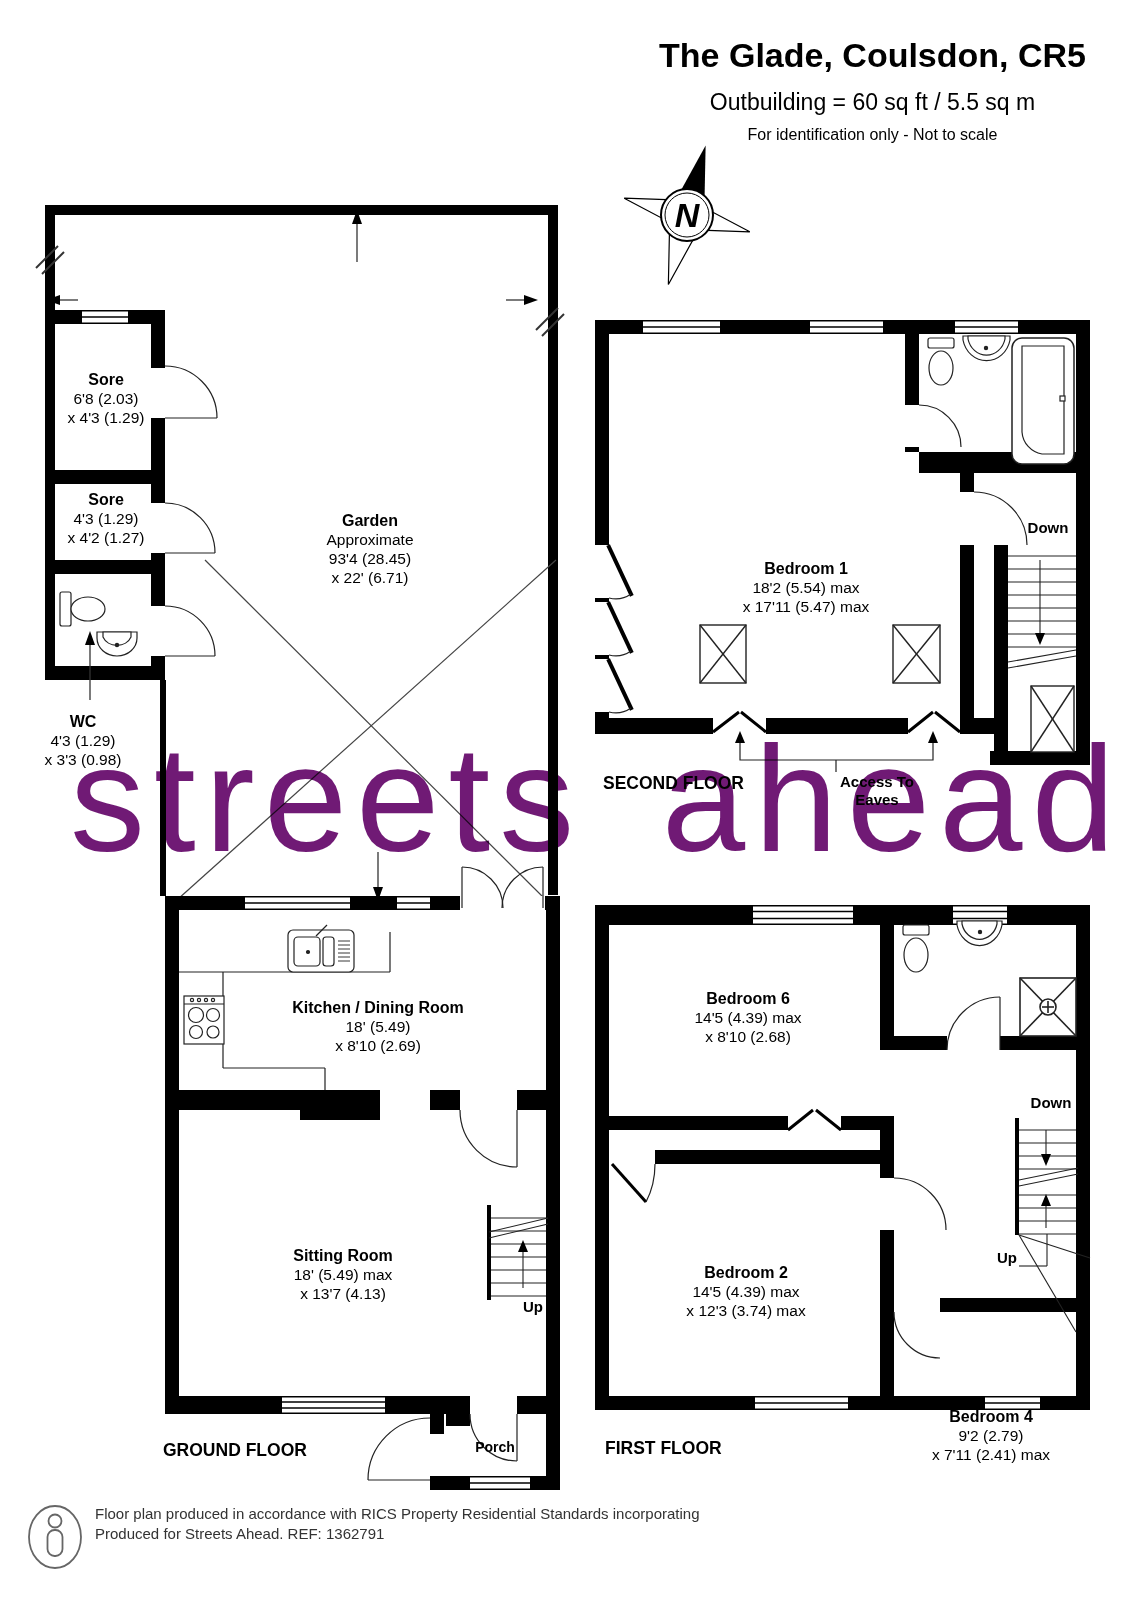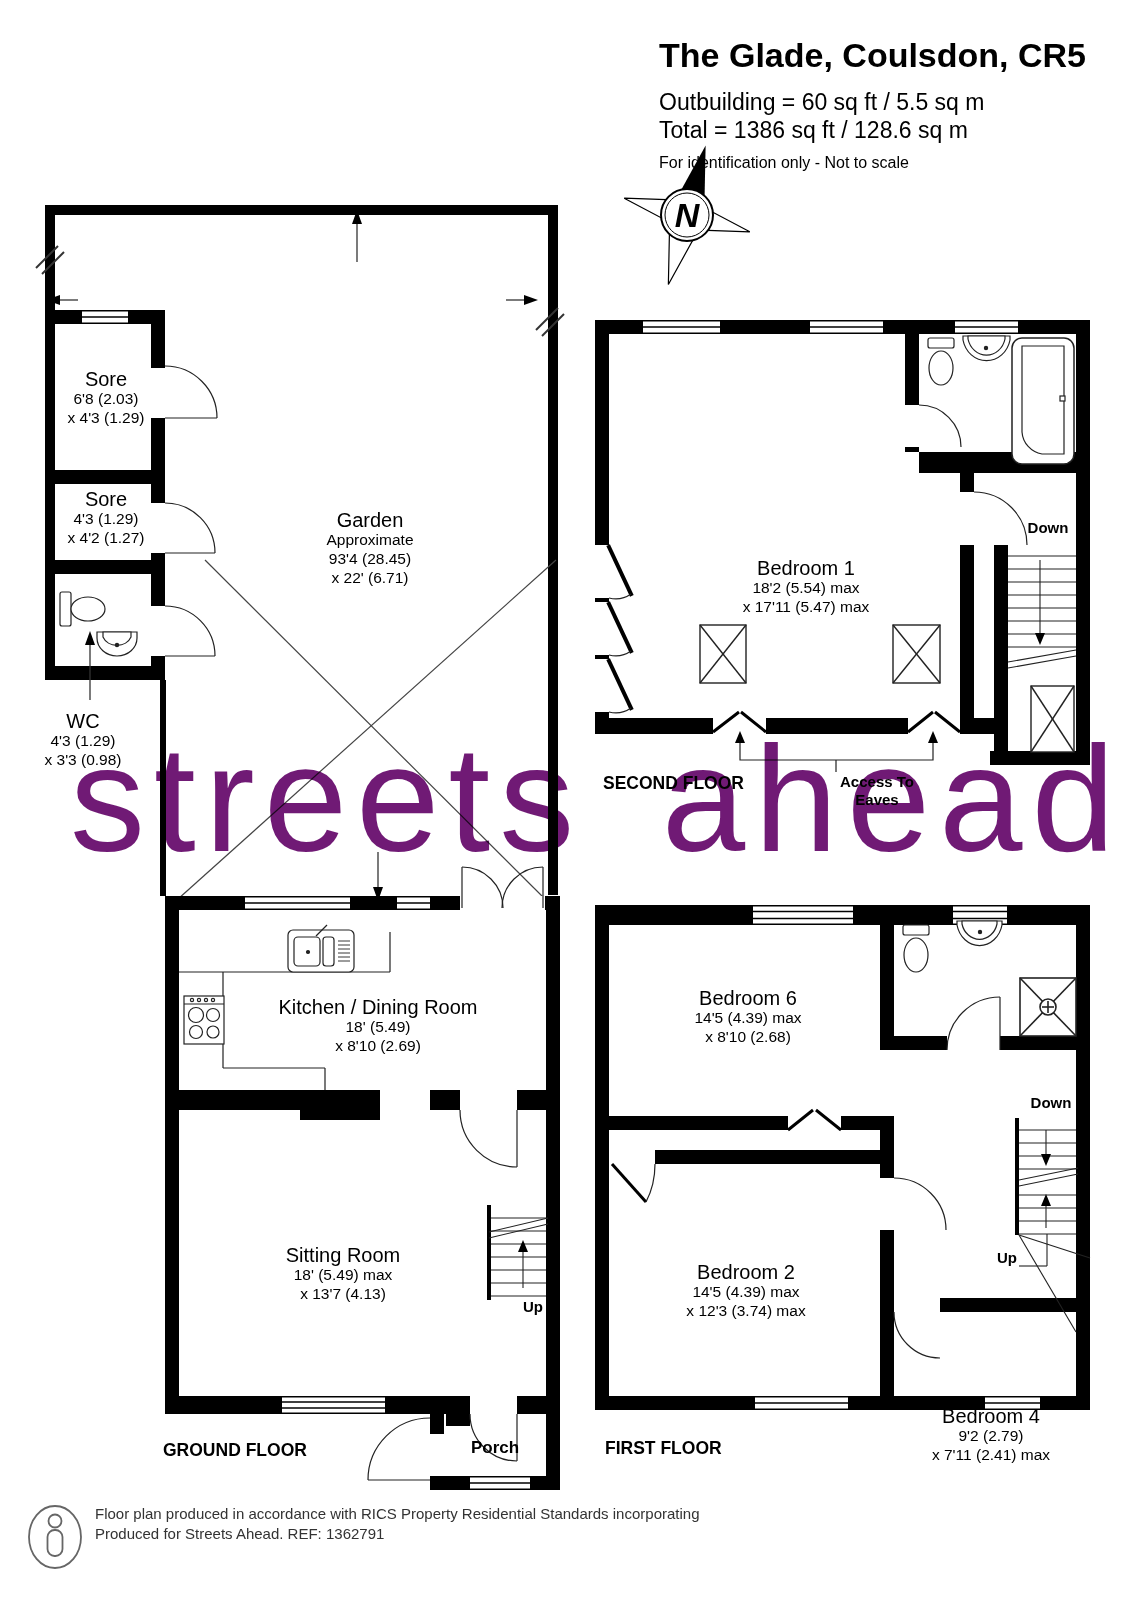--- a/index.html
+++ b/index.html
@@ -1,25 +1,25 @@
 <!DOCTYPE html>
 <html><head>
 <meta charset="utf-8">
 <style>
   html,body{margin:0;padding:0;background:#fff;}
   #page{position:relative;width:1131px;height:1599px;background:#fff;overflow:hidden;
         font-family:"Liberation Sans",sans-serif;color:#000;}
   svg{position:absolute;left:0;top:0;}
   .lbl{position:absolute;text-align:center;transform:translateX(-50%);
        font-size:15.5px;line-height:19px;white-space:nowrap;}
-  .lbl .nm{font-weight:normal;font-size:20px;display:block;}
+  .lbl .nm{font-weight:bold;font-size:16px;display:block;}
   .lbl .dim{display:block;}
   .floor-title{position:absolute;font-weight:bold;font-size:17.5px;white-space:nowrap;}
   .stair-lbl{position:absolute;transform:translateX(-50%);font-weight:bold;font-size:15px;white-space:nowrap;padding-left:10px;}
-  #header{position:absolute;top:36px;right:45px;text-align:left;}
+  #header{position:absolute;top:36px;right:45px;text-align:center;}
   #header .title{font-weight:bold;font-size:34px;line-height:38px;margin-bottom:14px;}
   #header .area-line{font-size:23px;line-height:28px;}
   #header .disclaimer{font-size:16px;margin-top:10px;}
   #watermark{position:absolute;left:70px;top:724px;font-size:150px;line-height:1;
              letter-spacing:9px;word-spacing:28px;color:#701a75;mix-blend-mode:multiply;
              white-space:nowrap;z-index:30;pointer-events:none;}
   #footer-text{position:absolute;left:95px;top:1504px;font-size:15px;line-height:19.5px;color:#333;}
   .eaves-lbl{position:absolute;transform:translateX(-50%);text-align:center;
              font-weight:bold;font-size:15px;line-height:18px;white-space:nowrap;}
 </style>
@@ -440,21 +440,20 @@
   <g fill="none" stroke="#666" stroke-width="1.8">
     <ellipse cx="55" cy="1537" rx="26" ry="31"></ellipse>
     <circle cx="55" cy="1521" r="6.5"></circle>
     <rect x="47.5" y="1530" width="15" height="26" rx="7"></rect>
   </g>
 </svg>
 
   <div id="header">
     <div class="title">The Glade, Coulsdon, CR5</div>
     <div class="area-line">Outbuilding = 60 sq ft / 5.5 sq m</div>
-    <div class="area-line">Total = 1386 sq ft / 128.6 sq m</div>
     <div class="disclaimer">For identification only - Not to scale</div>
   </div>
 
   <div class="lbl" style="left:106px;top:370px">
     <span class="nm">Sore</span>
     <span class="dim">6'8 (2.03)</span>
     <span class="dim">x 4'3 (1.29)</span>
   </div>
   <div class="lbl" style="left:106px;top:490px">
     <span class="nm">Sore</span>
@@ -475,21 +474,21 @@
   <div class="lbl" style="left:378px;top:998px">
     <span class="nm">Kitchen / Dining Room</span>
     <span class="dim">18' (5.49)</span>
     <span class="dim">x 8'10 (2.69)</span>
   </div>
   <div class="lbl" style="left:343px;top:1246px">
     <span class="nm">Sitting Room</span>
     <span class="dim">18' (5.49) max</span>
     <span class="dim">x 13'7 (4.13)</span>
   </div>
-  <div class="lbl" style="left:495px;top:1438px;font-weight:bold;font-size:17px">Porch</div>
+  <div class="lbl" style="left:495px;top:1438px;font-weight:bold;font-size:14px">Porch</div>
 
   <div class="lbl" style="left:806px;top:559px">
     <span class="nm">Bedroom 1</span>
     <span class="dim">18'2 (5.54) max</span>
     <span class="dim">x 17'11 (5.47) max</span>
   </div>
   <div class="lbl" style="left:748px;top:989px">
     <span class="nm">Bedroom 6</span>
     <span class="dim">14'5 (4.39) max</span>
     <span class="dim">x 8'10 (2.68)</span>

